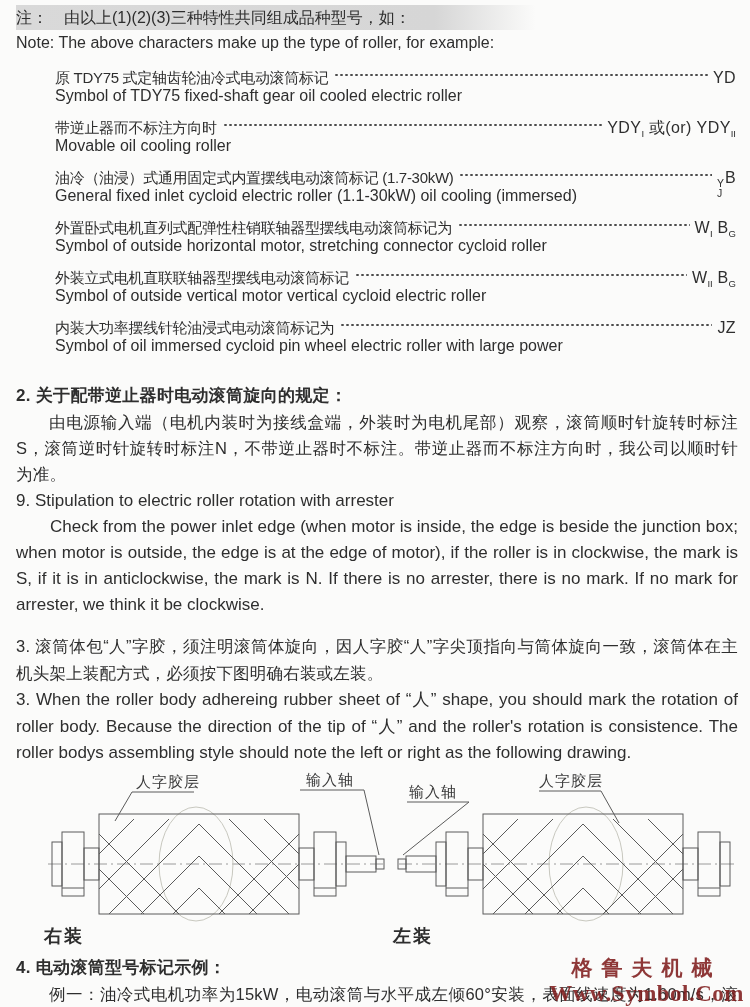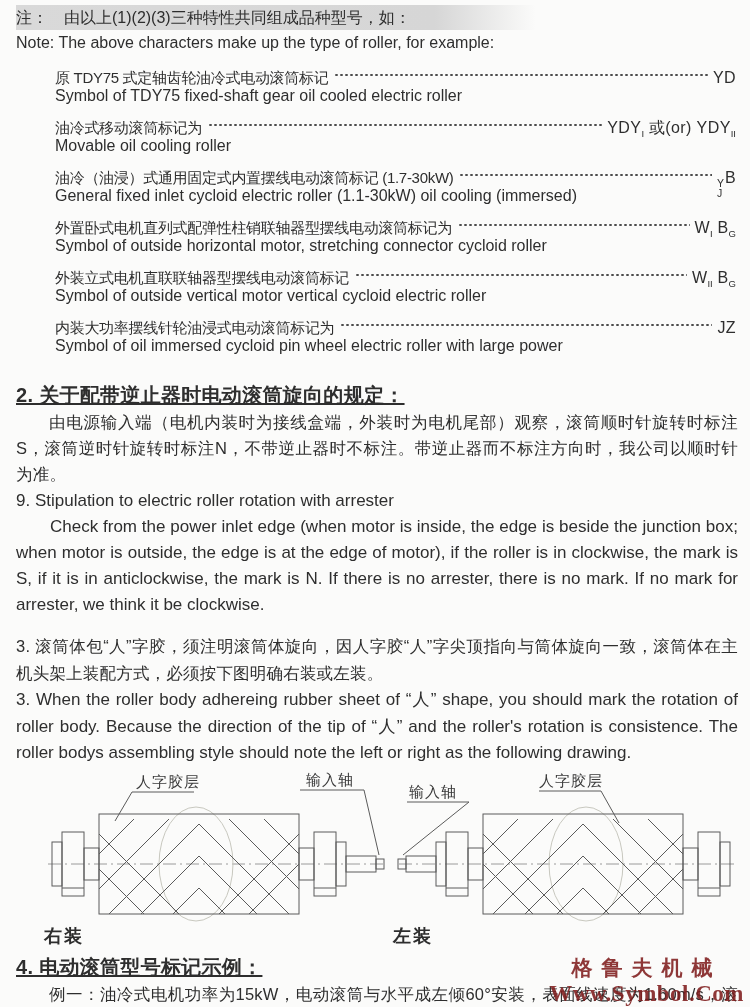--- a/index.html
+++ b/index.html
@@ -32,21 +32,21 @@
     background-size:5px 4px; background-repeat:repeat-x; background-position:0 15px;
   }
   .type-code { font-size:16px; white-space:nowrap; letter-spacing:.4px; }
   .type-code sub { font-size:9.5px; letter-spacing:0; }
   .type-en { font-size:16px; line-height:25px; height:25px; white-space:nowrap; }
   .stack { display:inline-flex; flex-direction:column; vertical-align:-4px;
            font-size:10.5px; line-height:10px; letter-spacing:0; margin-right:1px; }
 
   
   .sec2 { margin-top:24px; }
-  .zh-heading { font-size:20px; font-weight:bold; line-height:27px; letter-spacing:.3px;text-decoration:underline; }
+  .zh-heading { font-size:17px; font-weight:bold; line-height:27px; letter-spacing:.3px; }
   .zh-para { font-size:16.5px; line-height:26px; text-align:justify; text-indent:2em; letter-spacing:.2px; }
   .en-heading { font-size:17px; line-height:27px; }
   .en-para { font-size:17px; line-height:26px; text-align:justify; text-indent:2em; }
   .sec3 { margin-top:15px; }
   .sec3 .zh-para3 { font-size:16.5px; line-height:27px; text-align:justify; letter-spacing:.2px; }
   .sec3 .en-para3 { font-size:17px; line-height:26.5px; text-align:justify; }
 
   
   .diagrams { display:flex; margin-top:4px; }
   .diagram { width:345px; }
@@ -84,21 +84,21 @@
 
   <div class="type-list" id="type-list">
     <div class="type-row">
       <span class="type-zh">原 TDY75 式定轴齿轮油冷式电动滚筒标记</span>
       <span class="dots"></span>
       <span class="type-code"><span>YD</span></span>
     </div>
     <div class="type-en">Symbol of TDY75 fixed-shaft gear oil cooled electric roller</div>
 
     <div class="type-row">
-      <span class="type-zh">油冷式移动滚筒标记为</span>
+      <span class="type-zh">带逆止器而不标注方向时</span>
       <span class="dots"></span>
       <span class="type-code"><span>YDY</span><sub>I</sub><span> 或(or) YDY</span><sub>II</sub></span>
     </div>
     <div class="type-en">Movable oil cooling roller</div>
 
     <div class="type-row">
       <span class="type-zh">油冷（油浸）式通用固定式内置摆线电动滚筒标记 (1.7-30kW)</span>
       <span class="dots"></span>
       <span class="type-code"><span class="stack">
             <span>Y</span>

